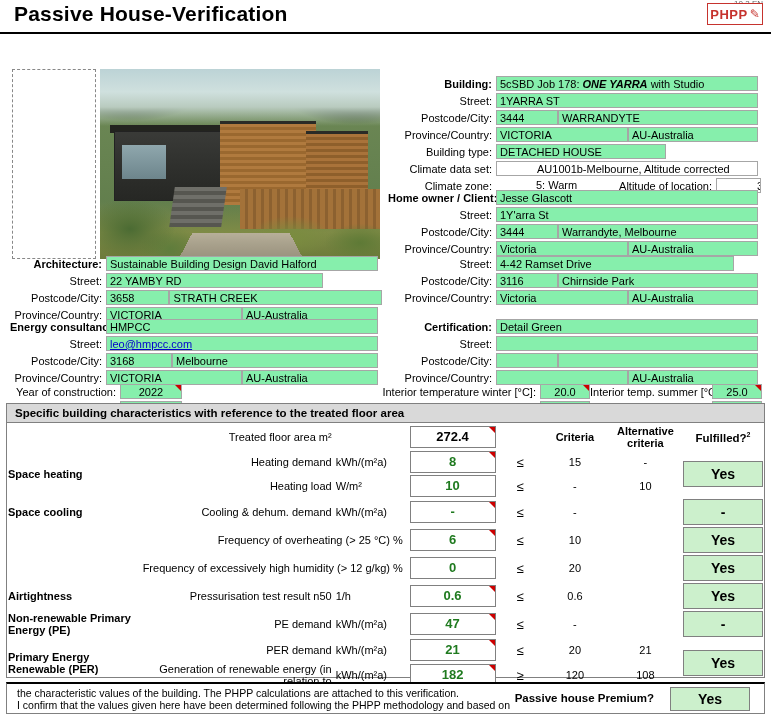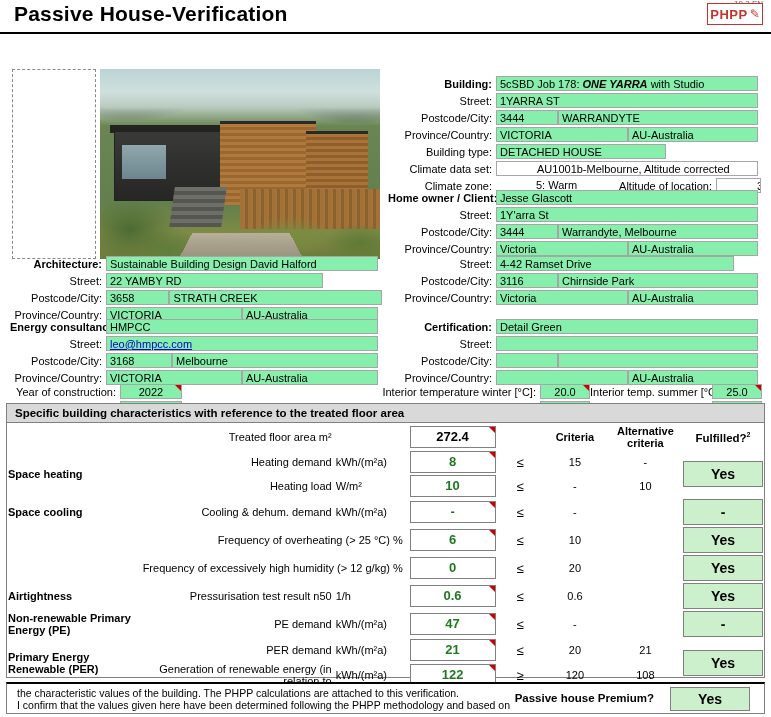--- a/index.html
+++ b/index.html
@@ -646,21 +646,21 @@
         <td rowspan="2">
               <div class="yes">Yes</div>
             </td>
       </tr>
 
       <tr>
         <td class="rlabel" style="line-height:12px">Generation of renewable energy (in relation to</td>
         <td class="runit">kWh/(m²a)</td>
         <td>
           <div class="resbox green">
-            <span>122</span>
+            <span>182</span>
             <span class="corner"></span>
           </div>
         </td>
         <td class="op">≥</td>
         <td class="crit">120</td>
         <td class="crit">108</td>
       </tr>
     </tbody>
       </table>
   </div>

